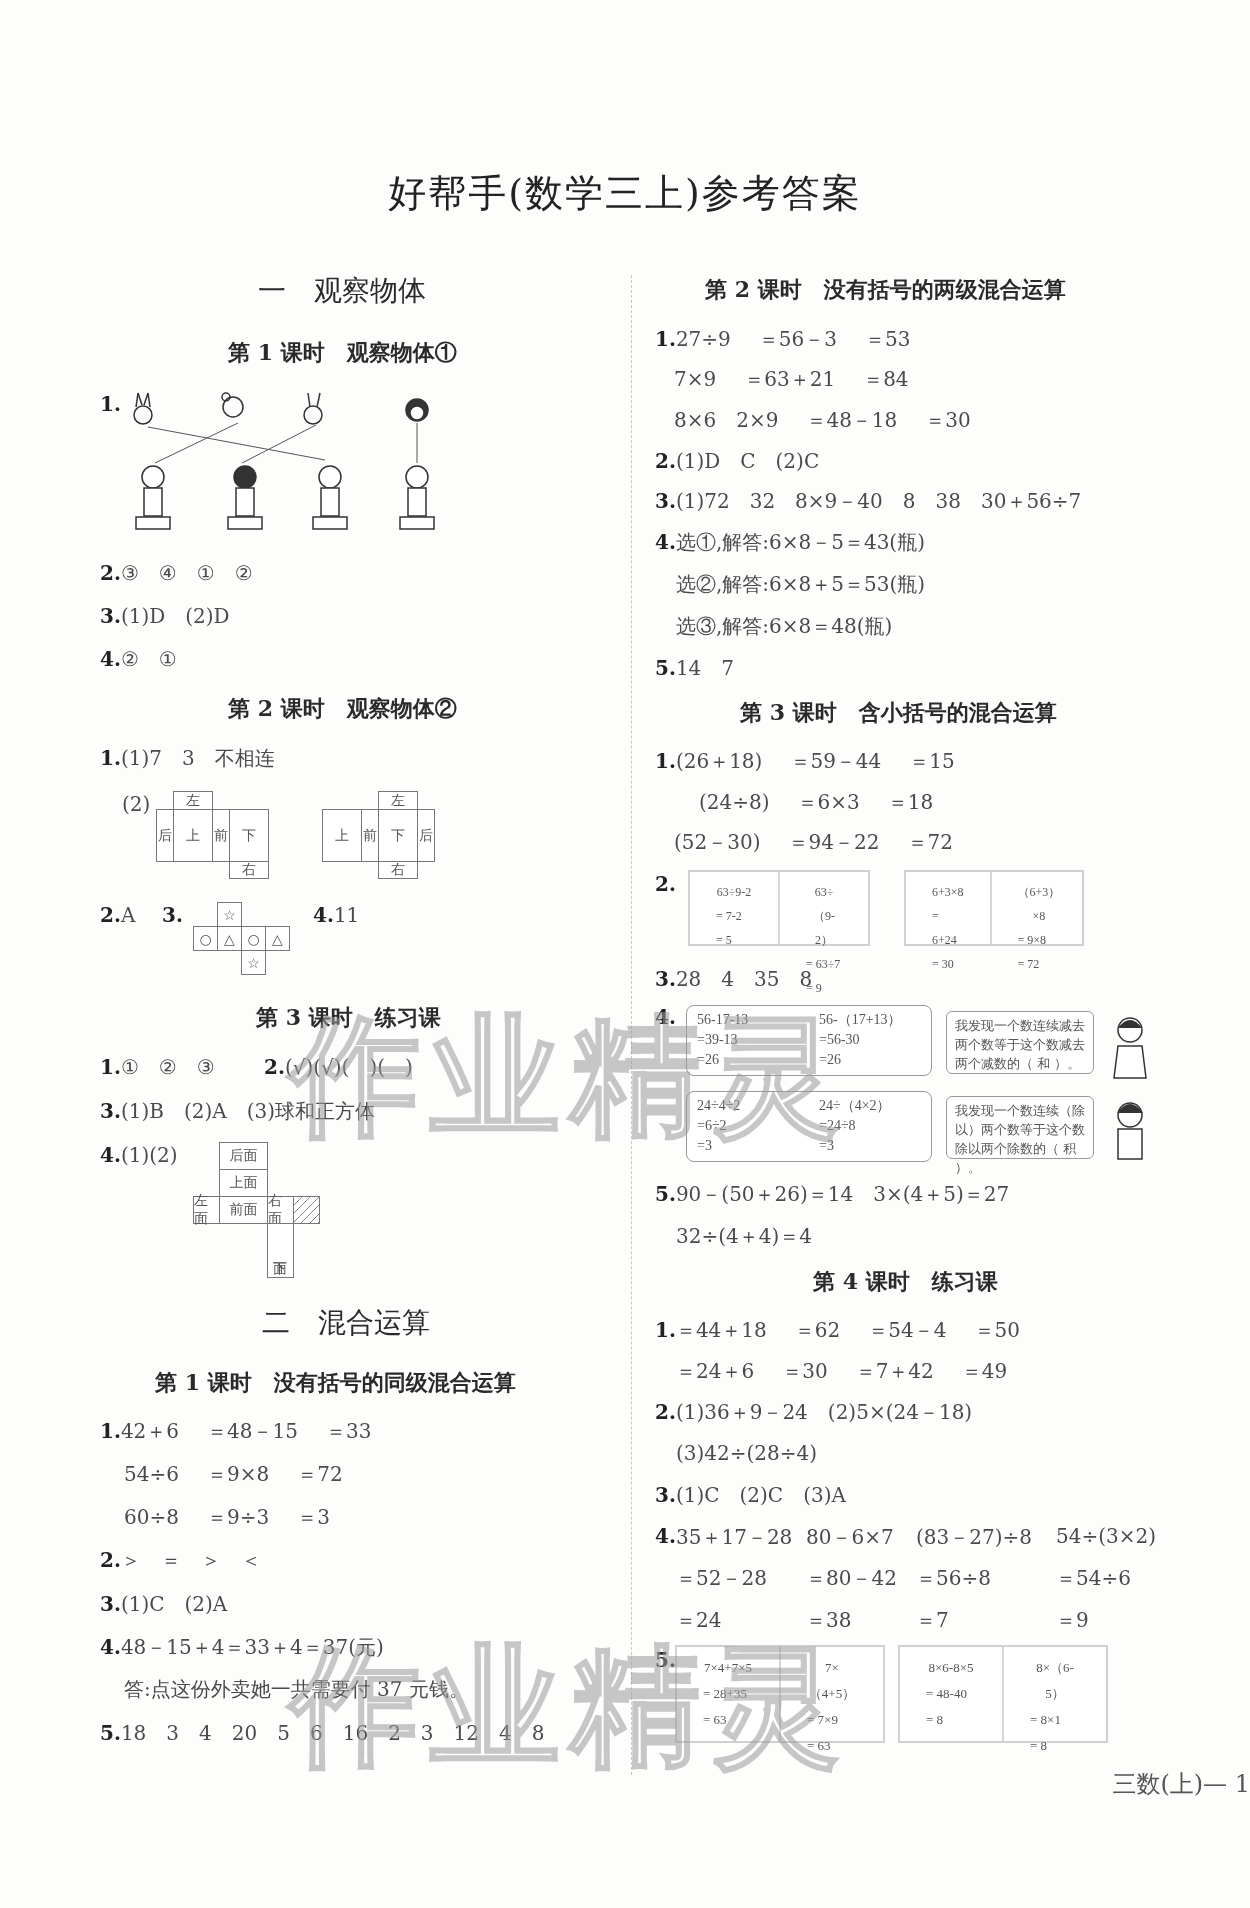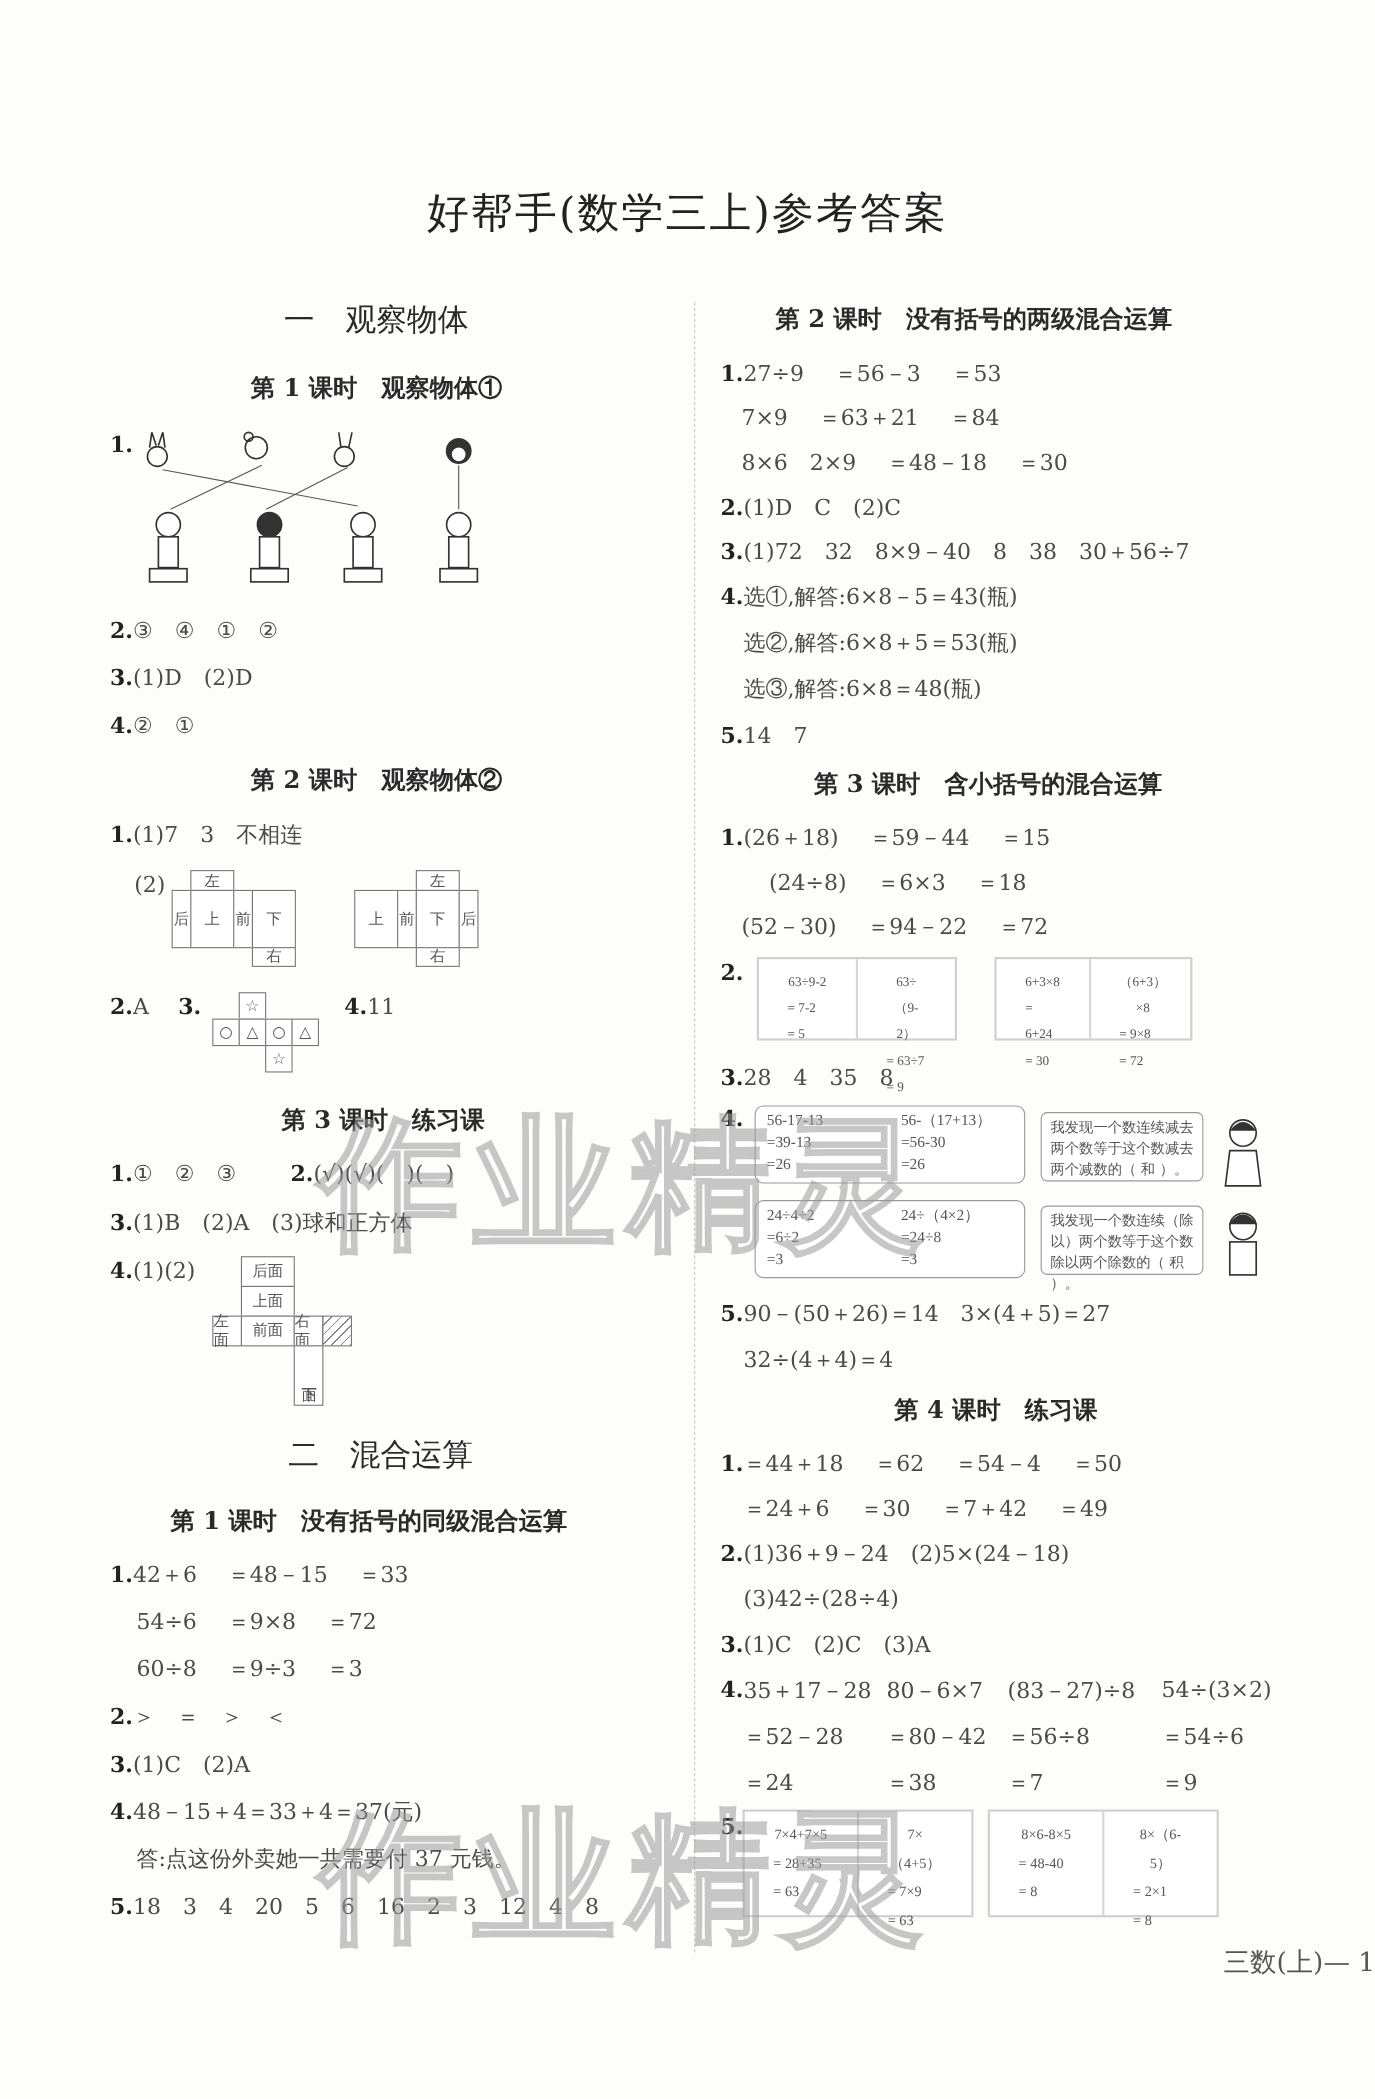--- a/index.html
+++ b/index.html
@@ -272,21 +272,21 @@
     </div>
 </div>
 <div class="calc-box" style="left:898px; top:1645px; width:210px; height:98px;">
   <div class="half" style="font-size:13px; line-height:26px;">
       <div class="hd">8×6-8×5</div>
       <div>= 48-40</div>
       <div>= 8</div>
     </div>
   <div class="half" style="font-size:13px; line-height:26px;">
       <div class="hd">8×（6-5）</div>
-      <div>= 2×1</div>
+      <div>= 8×1</div>
       <div>= 8</div>
     </div>
 </div>
 
 <div class="watermark" style="left:290px; top:990px;">作业精灵</div>
 <div class="watermark" style="left:290px; top:1620px;">作业精灵</div>
 
 <div class="abs footer">三数(上)— 1</div>
 
 </body></html>

